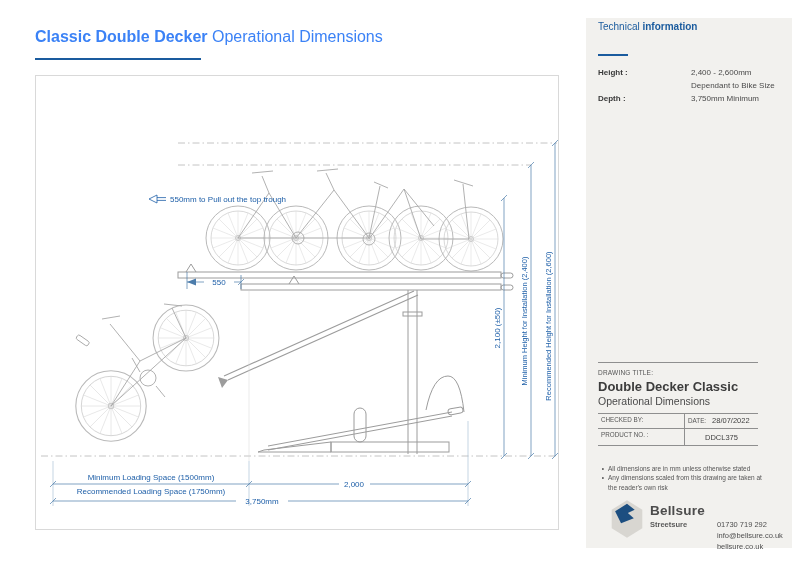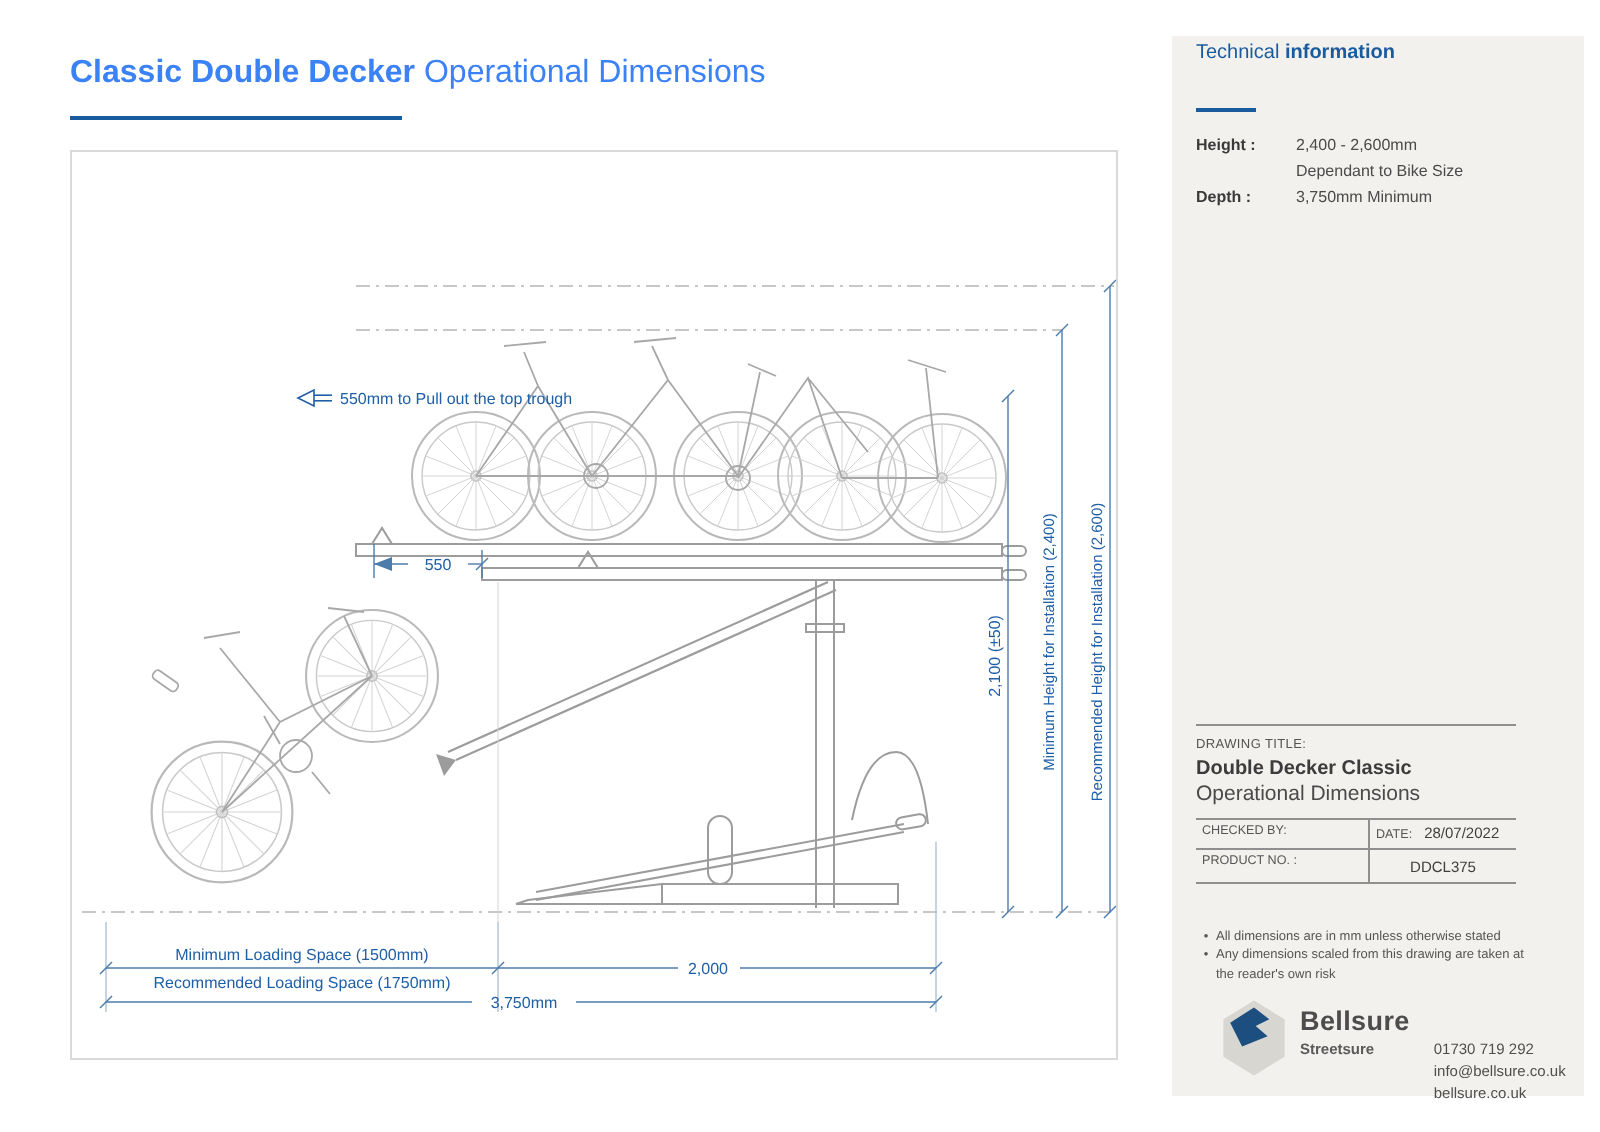--- a/index.html
+++ b/index.html
@@ -17,28 +17,28 @@
     border:1px solid #d9d9d9;box-sizing:border-box;background:#fff;
   }
   .drawing-frame svg{display:block;}
   
   .sidebar{position:absolute;left:586px;top:18px;width:206px;height:530px;background:#f2f1ee;}
   .sb-abs{position:absolute;}
   .tech-heading{left:12px;top:3px;font-size:10px;color:#1a5b9e;white-space:nowrap;}
   .tech-heading .b{font-weight:bold;}
   .tech-underline{left:12px;top:36px;width:30px;height:2px;background:#1a5b9e;}
   .tech-specs{left:12px;top:48px;font-size:8px;color:#4a4a4a;}
-  .spec-row{display:flex;line-height:13px;}
+  .spec-row{display:flex;line-height:13px;gap:43px;}
   .spec-label{width:50px;font-weight:bold;color:#3a3a3a;flex:none;}
   .spec-value{white-space:nowrap;}
   
   .title-block{left:12px;top:344px;width:160px;}
   .tb-topline{height:1px;background:#8f8f8f;}
   .tb-label{font-size:6.5px;color:#555;margin-top:6px;letter-spacing:.2px;}
-  .tb-line1{font-size:10px;font-weight:bold;color:#3c3c3c;margin-top:3px;}
+  .tb-line1{font-size:13px;font-weight:bold;color:#3c3c3c;margin-top:3px;}
   .tb-line2{font-size:10.5px;color:#4a4a4a;margin-top:1px;}
   .tb-table{margin-top:6px;border-top:1px solid #8f8f8f;border-bottom:1px solid #8f8f8f;font-size:6.3px;color:#555;}
   .tb-row{display:flex;border-bottom:1px solid #8f8f8f;}
   .tb-row:last-child{border-bottom:none;}
   .tb-cell{padding:2px 3px 3px 3px;border-right:1px solid #8f8f8f;box-sizing:border-box;}
   .tb-cell:last-child{border-right:none;}
   .tb-cell .val{font-size:7.5px;color:#3f3f3f;margin-top:2px;}
   .cw1{width:54px;flex:none;} .cw2{width:58px;flex:none;} .cw3{flex:1;}
   .cwA{width:87px;flex:none;} .cwB{flex:1;}
   .inline-val{display:flex;gap:6px;align-items:baseline;}

